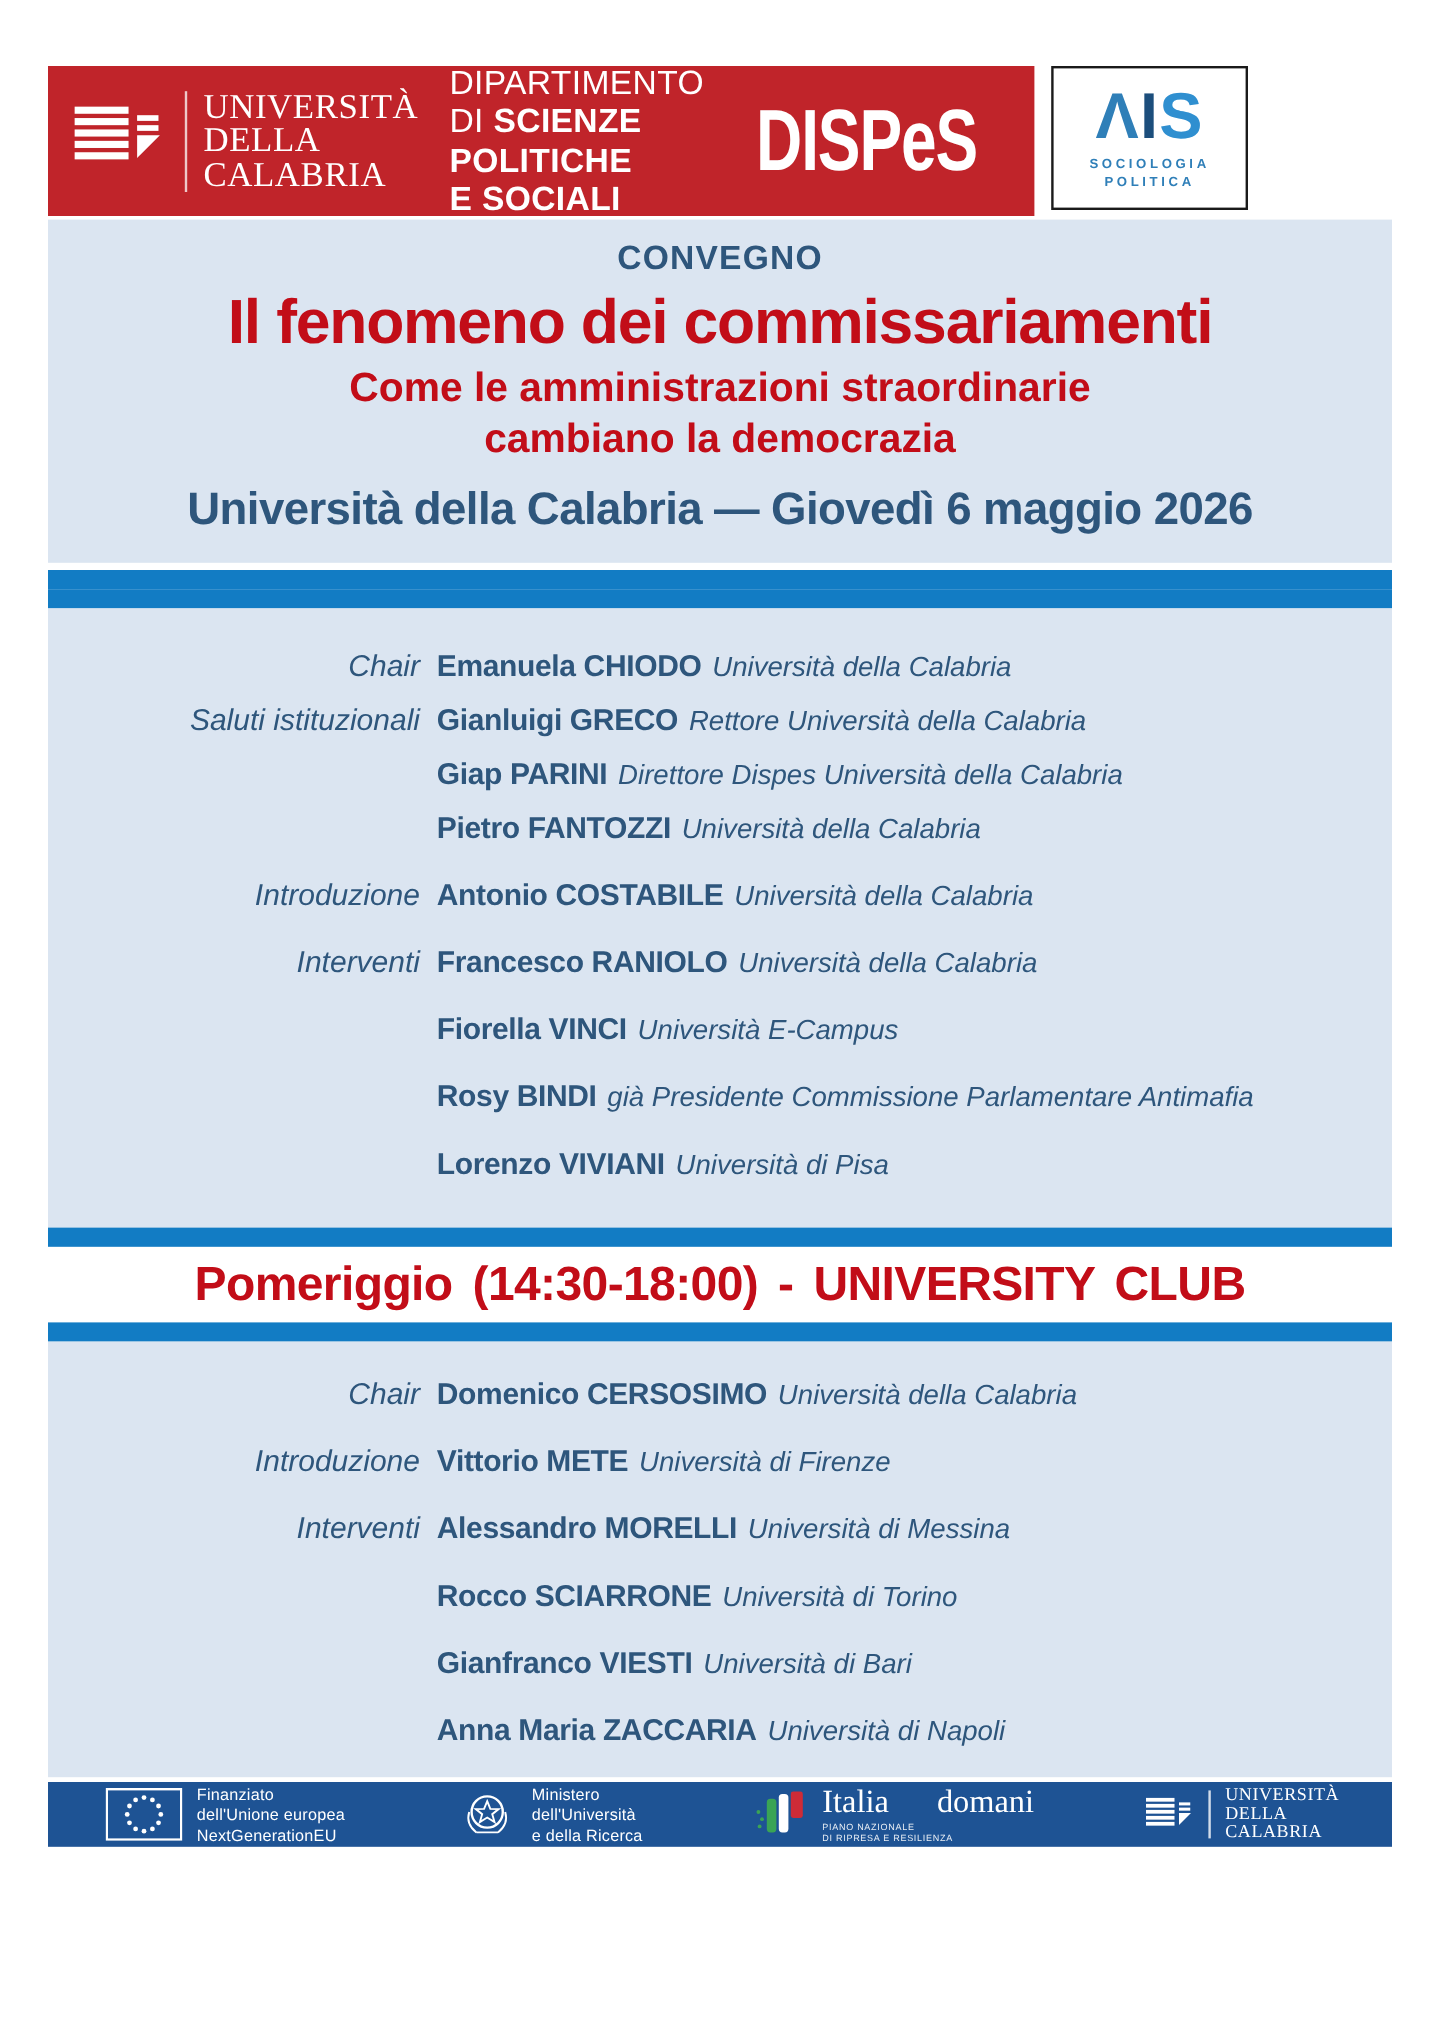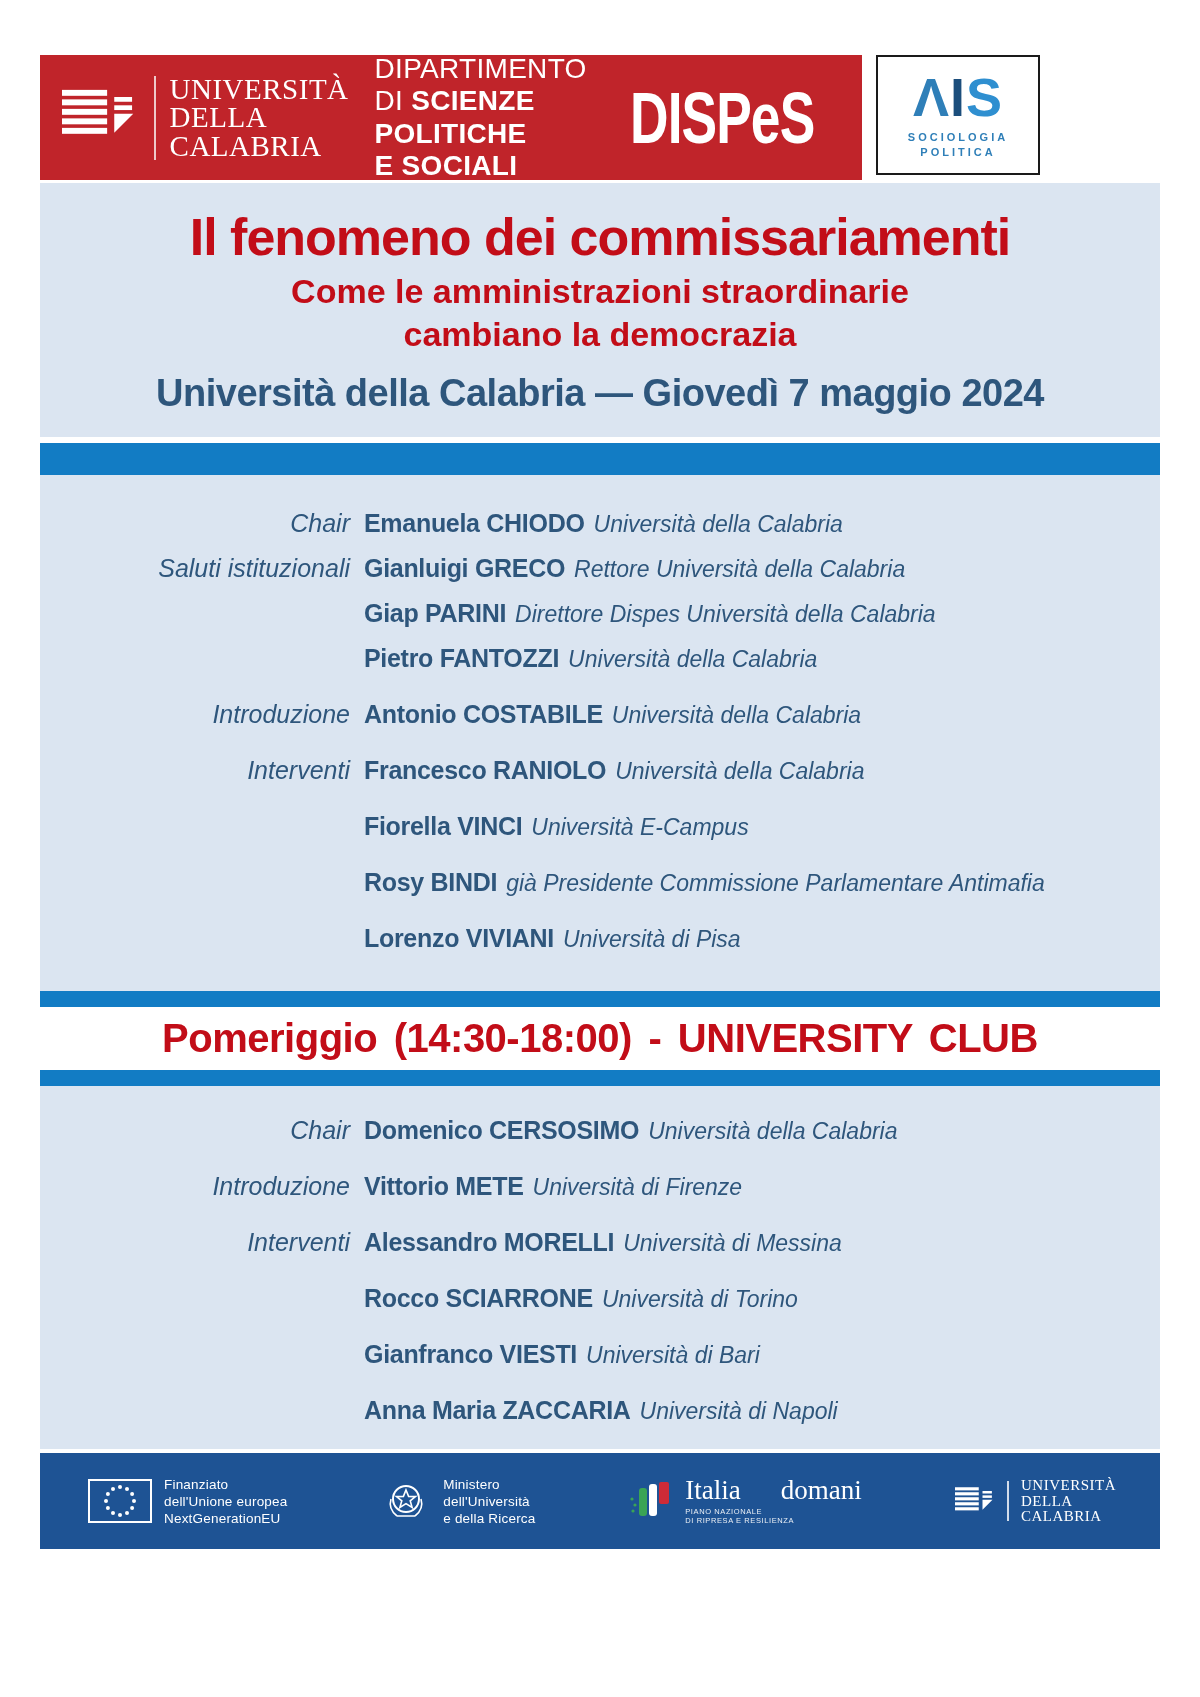--- a/index.html
+++ b/index.html
@@ -39,21 +39,21 @@
   .session-block.pm { padding:30px 20px 24px 20px; }
   .prog-row { display:flex; align-items:baseline; margin-top:16px; }
   .prog-row.first { margin-top:0; }
   .prog-row.gap { margin-top:27px; }
   .role-label { flex:none; width:290px; text-align:right; font-style:italic; font-size:25px; color:#2e567c; }
   .person { margin-left:14px; color:#2e567c; font-size:25px; white-space:nowrap; }
   .person .name { font-weight:bold; letter-spacing:-.3px; }
   .person .aff { font-style:italic; font-size:23px; margin-left:9px; }
 
   
-  .footer-bar { margin:4px 40px 0 40px; height:96px; background:#1e5394; display:flex; align-items:center;
+  .footer-bar { margin:4px 40px 0 40px; height:54px; background:#1e5394; display:flex; align-items:center;
                 justify-content:space-between; padding:0 44px 0 48px; color:#fff; }
   .logo-group { display:flex; align-items:center; gap:12px; }
   .logo-caption { font-size:13.5px; line-height:1.28; letter-spacing:.2px; }
   .eu-flag { display:block; }
   .italia-brand { font-family:"Liberation Serif", serif; font-size:27px; line-height:1; }
   .italia-brand .b { font-weight:normal;margin-left:40px; }
   .italia-sub { font-size:7.5px; letter-spacing:.6px; line-height:1.3; margin-top:3px; opacity:.9; }
   .unical-foot-text { font-family:"Liberation Serif", serif; font-size:15px; line-height:1.05; letter-spacing:.5px; }
   .foot-divider { width:1.5px; height:40px; background:rgba(255,255,255,.8); }
 </style>
@@ -98,24 +98,25 @@
           <span class="ais-l3">S</span>
       </div>
       <div class="ais-sub">
         <div>SOCIOLOGIA</div>
         <div>POLITICA</div>
       </div>
     </div>
   </div>
 
   <div class="title-block">
+    <div class="kicker">CONVEGNO</div>
     <div class="main-title">Il fenomeno dei commissariamenti</div>
     <div class="subtitle">Come le amministrazioni straordinarie</div>
     <div class="subtitle">cambiano la democrazia</div>
-    <div class="venue-date">Università della Calabria — Giovedì 7 maggio 2024</div>
+    <div class="venue-date">Università della Calabria — Giovedì 6 maggio 2026</div>
   </div>
 
   <div class="blue-bar"></div>
   <div class="blue-bar" style="margin-top:0;"></div>
 
   <div class="session-block">
     <div class="prog-row first">
       <span class="role-label">Chair</span>
       <span class="person"><span class="name">Emanuela CHIODO</span><span class="aff">Università della Calabria</span></span>
     </div>

